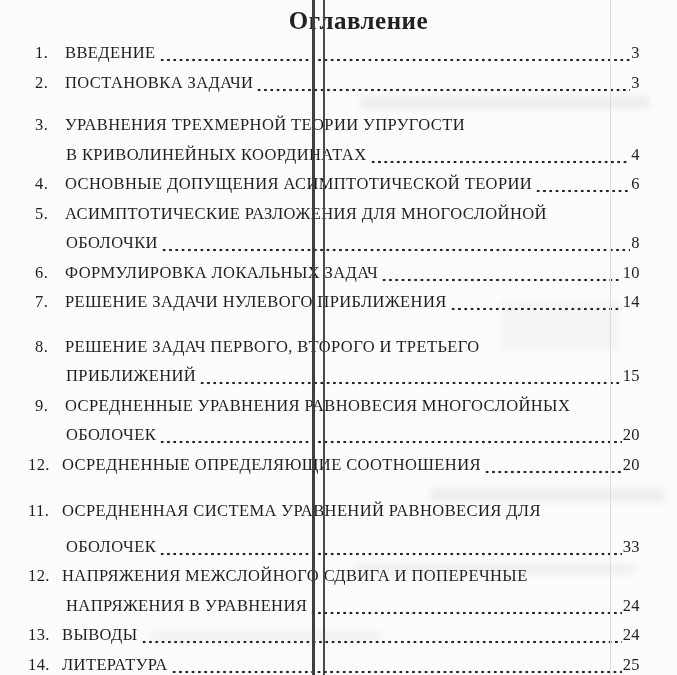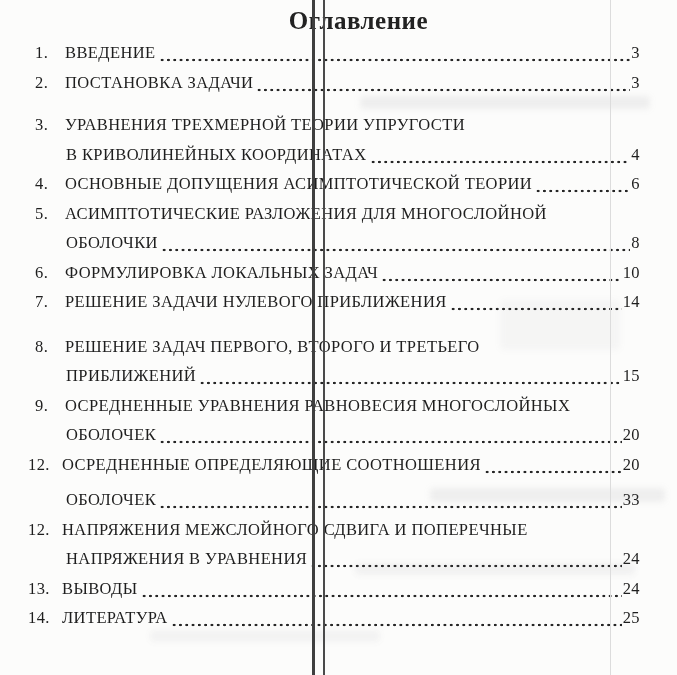--- a/index.html
+++ b/index.html
@@ -172,20 +172,24 @@
       <span class="pg">20</span>
     </div>
 
     <div class="row wide">
       <span class="num">12.</span>
       <span class="txt">ОСРЕДНЕННЫЕ ОПРЕДЕЛЯЮЩИЕ СООТНОШЕНИЯ</span>
       <span class="dots"></span>
       <span class="pg">20</span>
     </div>
 
+    <div class="row wide gap-17">
+      <span class="num">11.</span>
+      <span class="txt">ОСРЕДНЕННАЯ СИСТЕМА УРАВНЕНИЙ РАВНОВЕСИЯ ДЛЯ</span>
+    </div>
     <div class="row cont gap-6">
       <span class="txt">ОБОЛОЧЕК</span>
       <span class="dots"></span>
       <span class="pg">33</span>
     </div>
 
     <div class="row wide">
       <span class="num">12.</span>
       <span class="txt">НАПРЯЖЕНИЯ МЕЖСЛОЙНОГО СДВИГА И ПОПЕРЕЧНЫЕ</span>
     </div>

